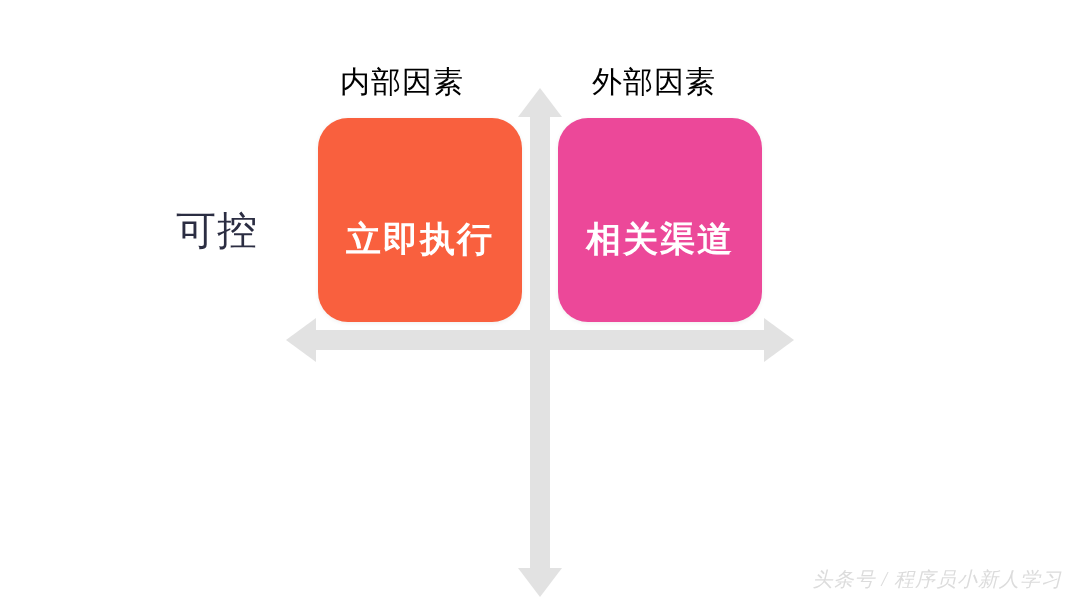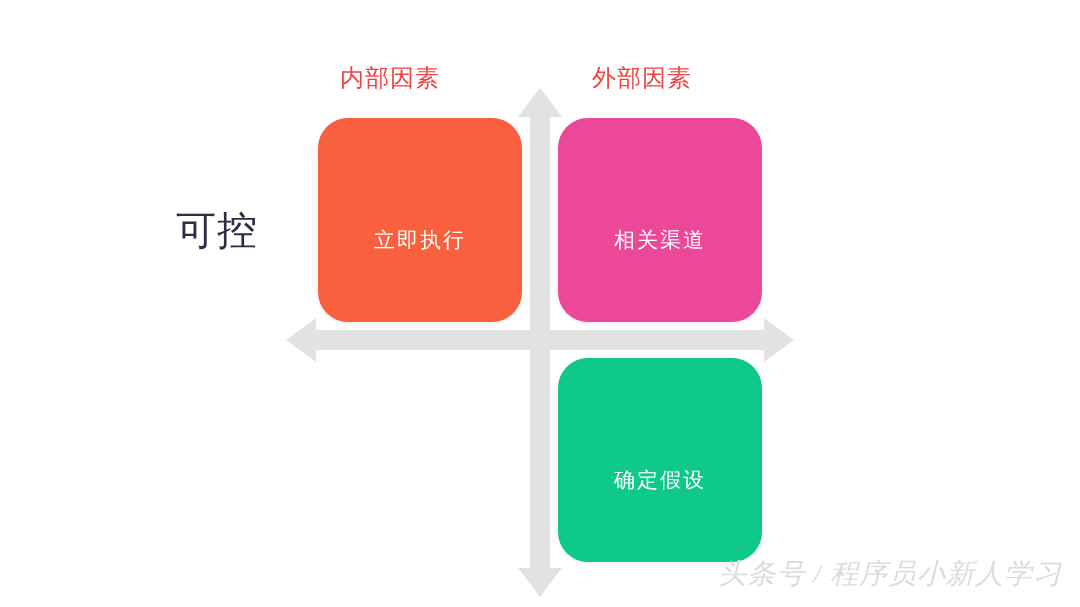--- a/index.html
+++ b/index.html
@@ -27,22 +27,22 @@
   }
   .axis-svg {
     position: absolute;
     left: 0;
     top: 0;
   }
 
   
   .col-label {
     position: absolute;
-    color: #ef4444;
-    font-size: 24px;
+    color: #000000;
+    font-size: 30px;
     letter-spacing: 1px;
     white-space: nowrap;
     font-weight: 400;
   }
   #label-internal { left: 340px; top: 62px; }
   #label-external { left: 592px; top: 62px; }
 
   .row-label {
     position: absolute;
     color: #2b2d42;
@@ -60,38 +60,38 @@
     width: 204px;
     height: 204px;
     border-radius: 30px;
     display: flex;
     align-items: center;
     justify-content: center;
     box-shadow: 0 1px 4px rgba(0,0,0,0.07);
   }
   .tile-label {
     color: #ffffff;
-    font-size: 21px;
+    font-size: 35px;
     letter-spacing: 2px;
     white-space: nowrap;
-    font-weight: 400;
+    font-weight: 700;
     margin-top: 39px;
   }
 
   #tile-immediate  { left: 318px; top: 118px; }
   #tile-channel    { left: 558px; top: 118px; }
   #tile-coordinate { left: 318px; top: 358px; }
   #tile-assume     { left: 558px; top: 358px; }
 
   
   #watermark {
     position: absolute;
     right: 18px;
     bottom: 14px;
-    font-size: 28px;
+    font-size: 20px;
     font-style: italic;
     color: #dcdcdc;
     letter-spacing: 1px;
     white-space: nowrap;
     font-family: "Liberation Serif", "DejaVu Serif", serif;
   }
 </style>
 </head>
 <body>
 
@@ -121,19 +121,16 @@
 
   <div class="tile" id="tile-immediate" style="background-color: rgb(249, 96, 62);">
     <span class="tile-label">立即执行</span>
   </div>
 
   <div class="tile" id="tile-channel" style="background-color: #ec4899;">
     <span class="tile-label">相关渠道</span>
   </div>
 
 
-  <div class="tile" id="tile-assume" style="background-color: rgb(15, 201, 139);">
-    <span class="tile-label">确定假设</span>
-  </div>
 
   <div id="watermark">头条号 / 程序员小新人学习</div>
 
 </div>
 
 </body></html>

